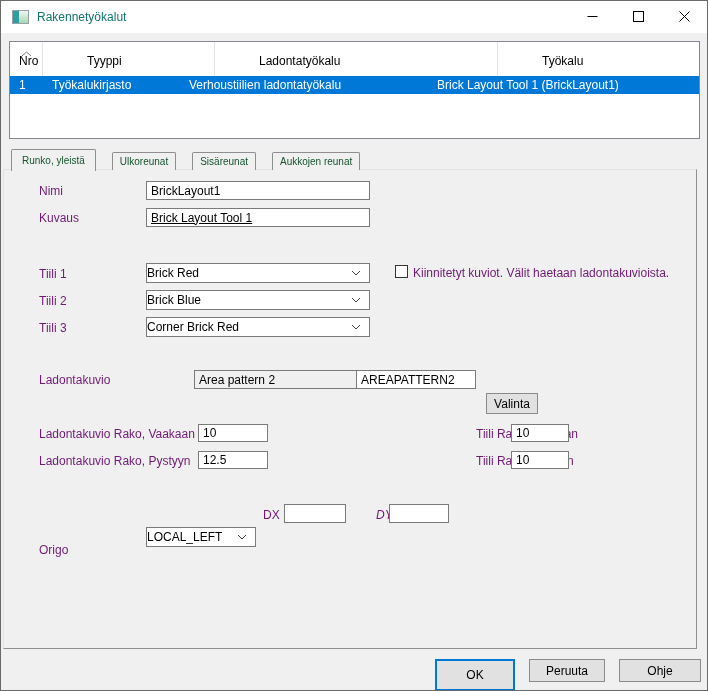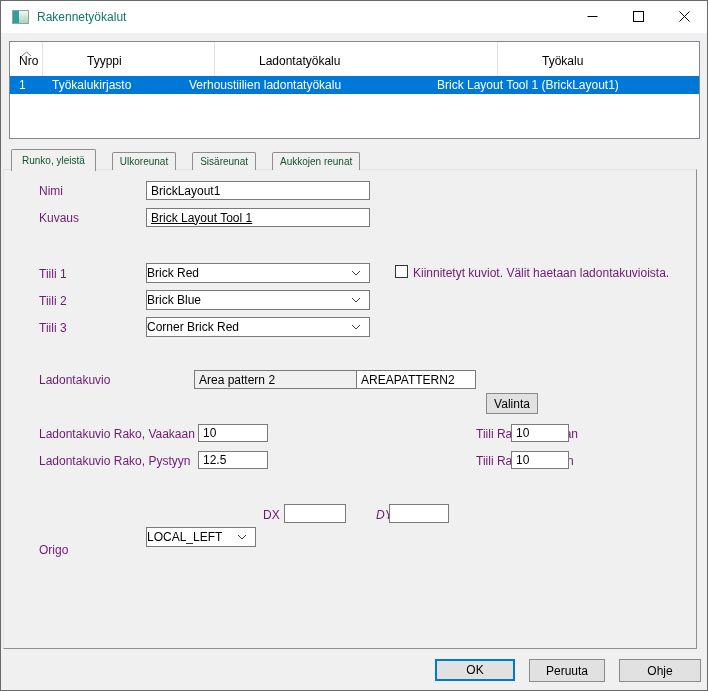--- a/index.html
+++ b/index.html
@@ -260,20 +260,20 @@
             <svg width="10" height="6">
               <polyline points="1,1 5,5 9,1" fill="none" stroke="#404040" stroke-width="1"></polyline>
             </svg>
           </span>
       </div>
       <div class="lbl" style="left:262px; top:507px;">DX</div>
       <input class="txt" style="left: 283px; top: 503px; width: 62px;" value="">
       <div class="lbl" style="left:375px; top:507px;font-style:italic;">DY</div>
       <input class="txt" style="left: 388px; top: 503px; width: 60px;" value="">
 
-      <div class="btn default" style="left:434px; top:658px; width:80px; height:22px;">OK</div>
+      <div class="btn default" style="left:434px; top:658px; width:80px; height:32px;">OK</div>
       <div class="btn" style="left:528px; top:658px; width:76px; height:23px;">Peruuta</div>
       <div class="btn" style="left:618px; top:658px; width:82px; height:23px;">Ohje</div>
 
     </div>
   </div>
 
 </div>
 
 </body></html>

